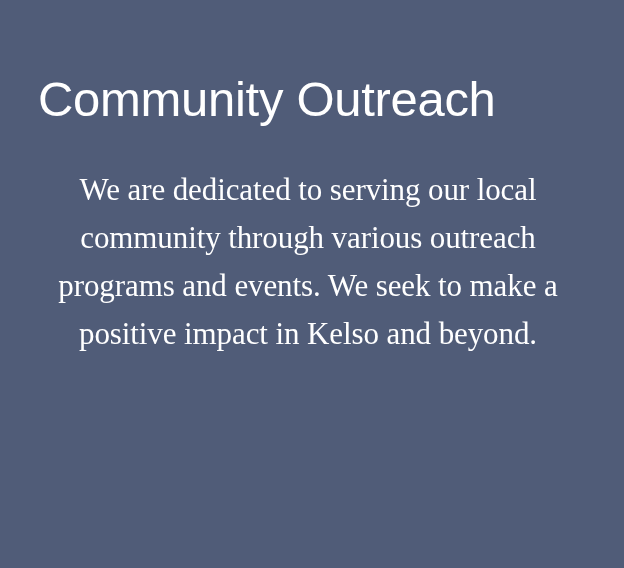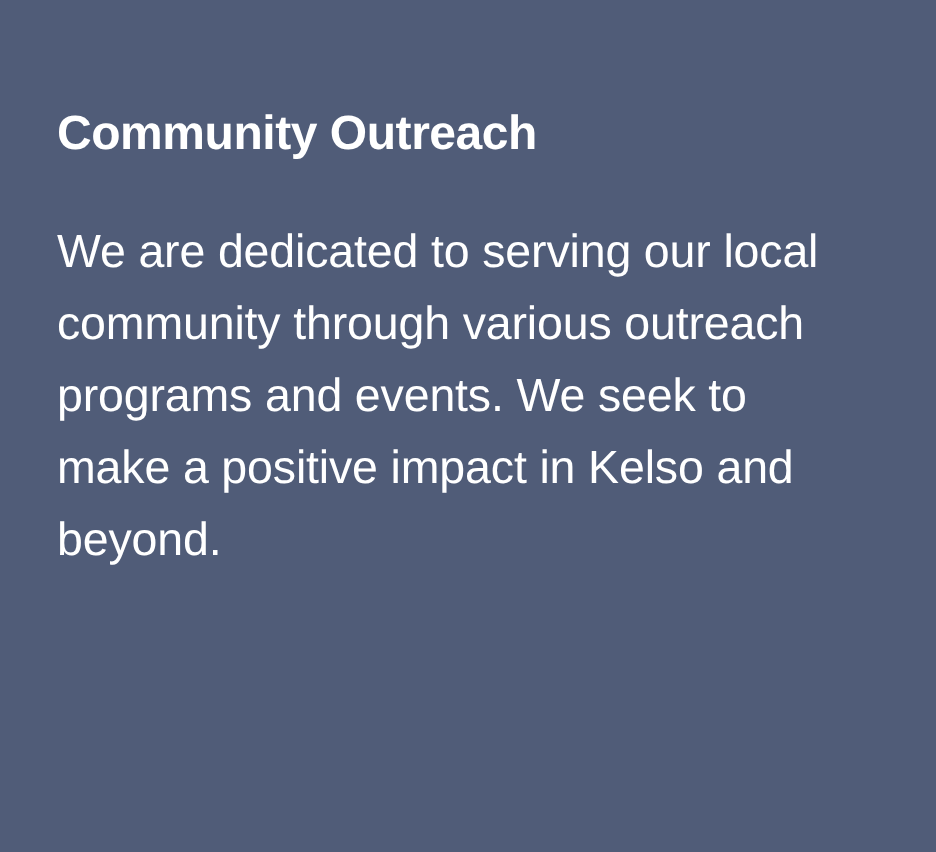--- a/index.html
+++ b/index.html
@@ -29,39 +29,40 @@
     position: absolute;
     left: 38px;
     top: 68px;
     width: 548px;
   }
 
   .section-heading {
     margin: 0;
     padding: 0;
     font-family: "Liberation Sans", sans-serif;
-    font-size: 32px;
-    font-weight: 700;
+    font-size: 49px;
+    font-weight: 400;
     line-height: 1.28;
     letter-spacing: -0.3px;
     color: #ffffff;
     white-space: nowrap;
   }
 
   .section-body {
     margin: 0;
     padding: 0;
     margin-top: 35px;
     width: 540px;
-    font-family: Liberation Sans, sans-serif;
+    font-family: Liberation Serif, serif;
     font-size: 31px;
     font-weight: 400;
     line-height: 48px;
     letter-spacing: -0.1px;
     color: #ffffff;
+    text-align: center;
   }
 </style>
 </head>
 <body style="background: rgb(80, 92, 120);">
 
 <div class="panel" style="background: rgb(80, 92, 120);">
   <div class="content-block">
     <h2 class="section-heading" style="color: rgb(255, 255, 255);">Community Outreach</h2>
     <p class="section-body" style="color: rgb(255, 255, 255);">We are dedicated to serving our local community through various outreach programs and events. We seek to make a positive impact in Kelso and beyond.</p>
   </div>

